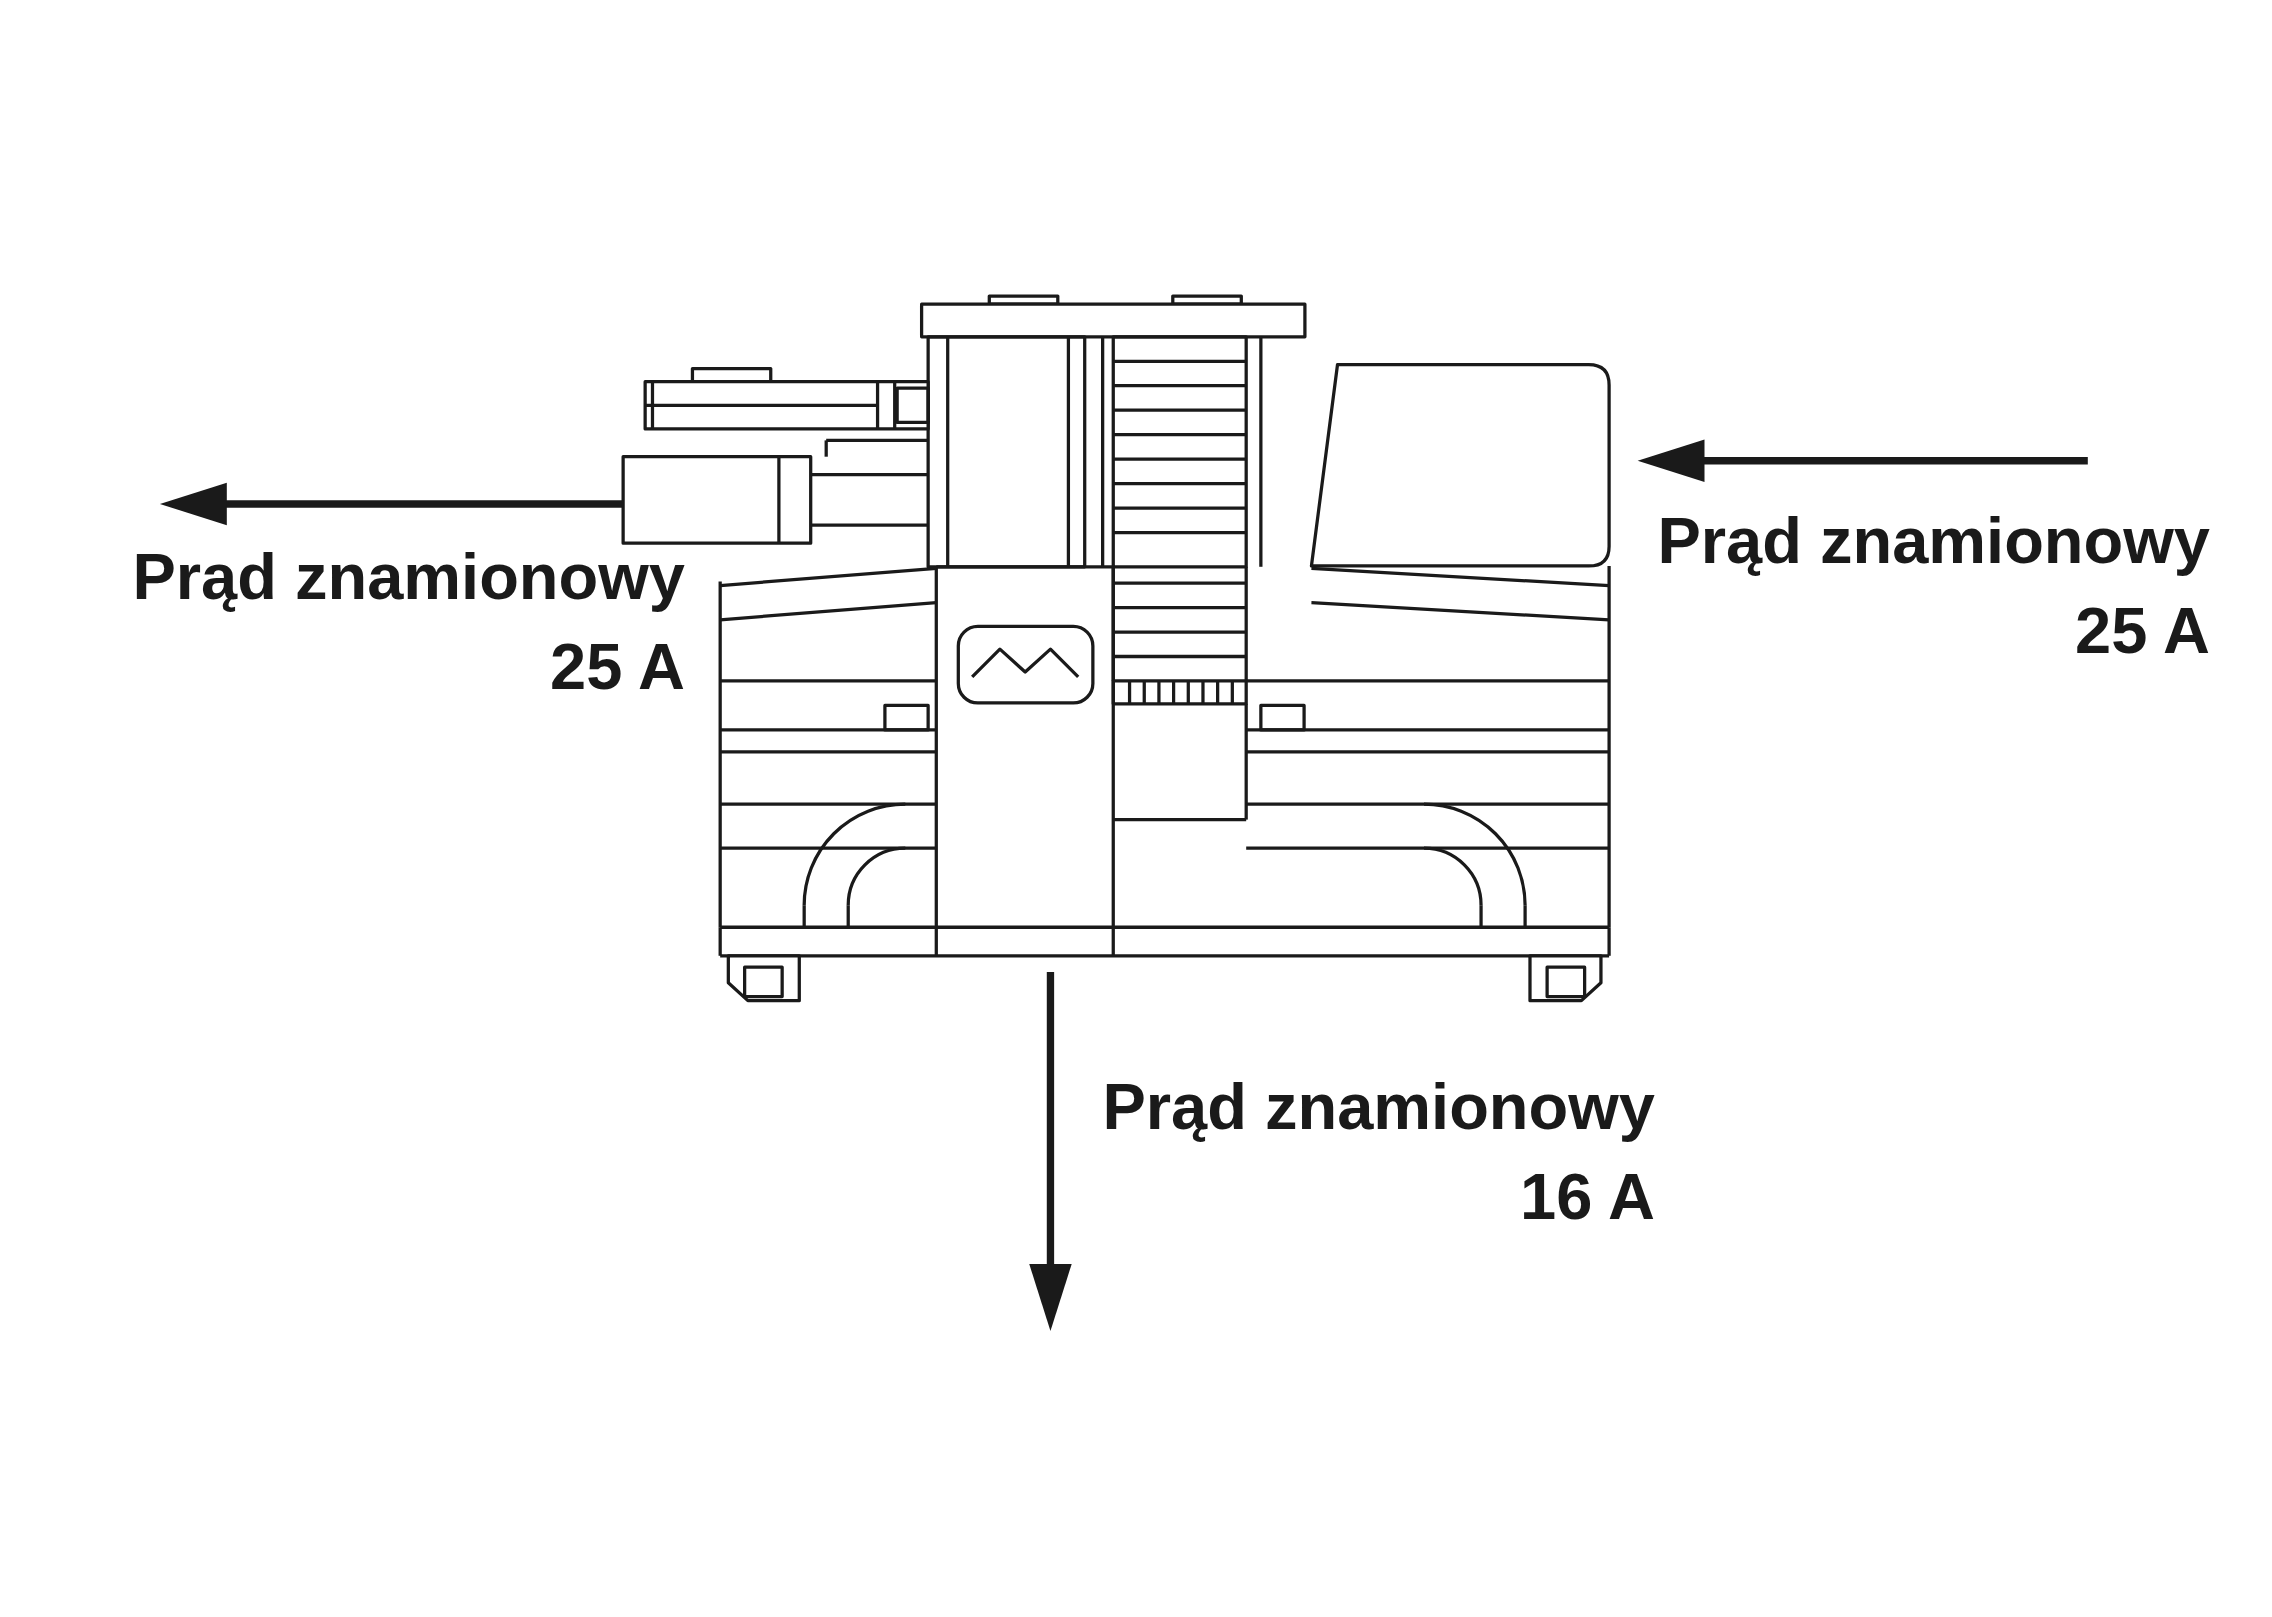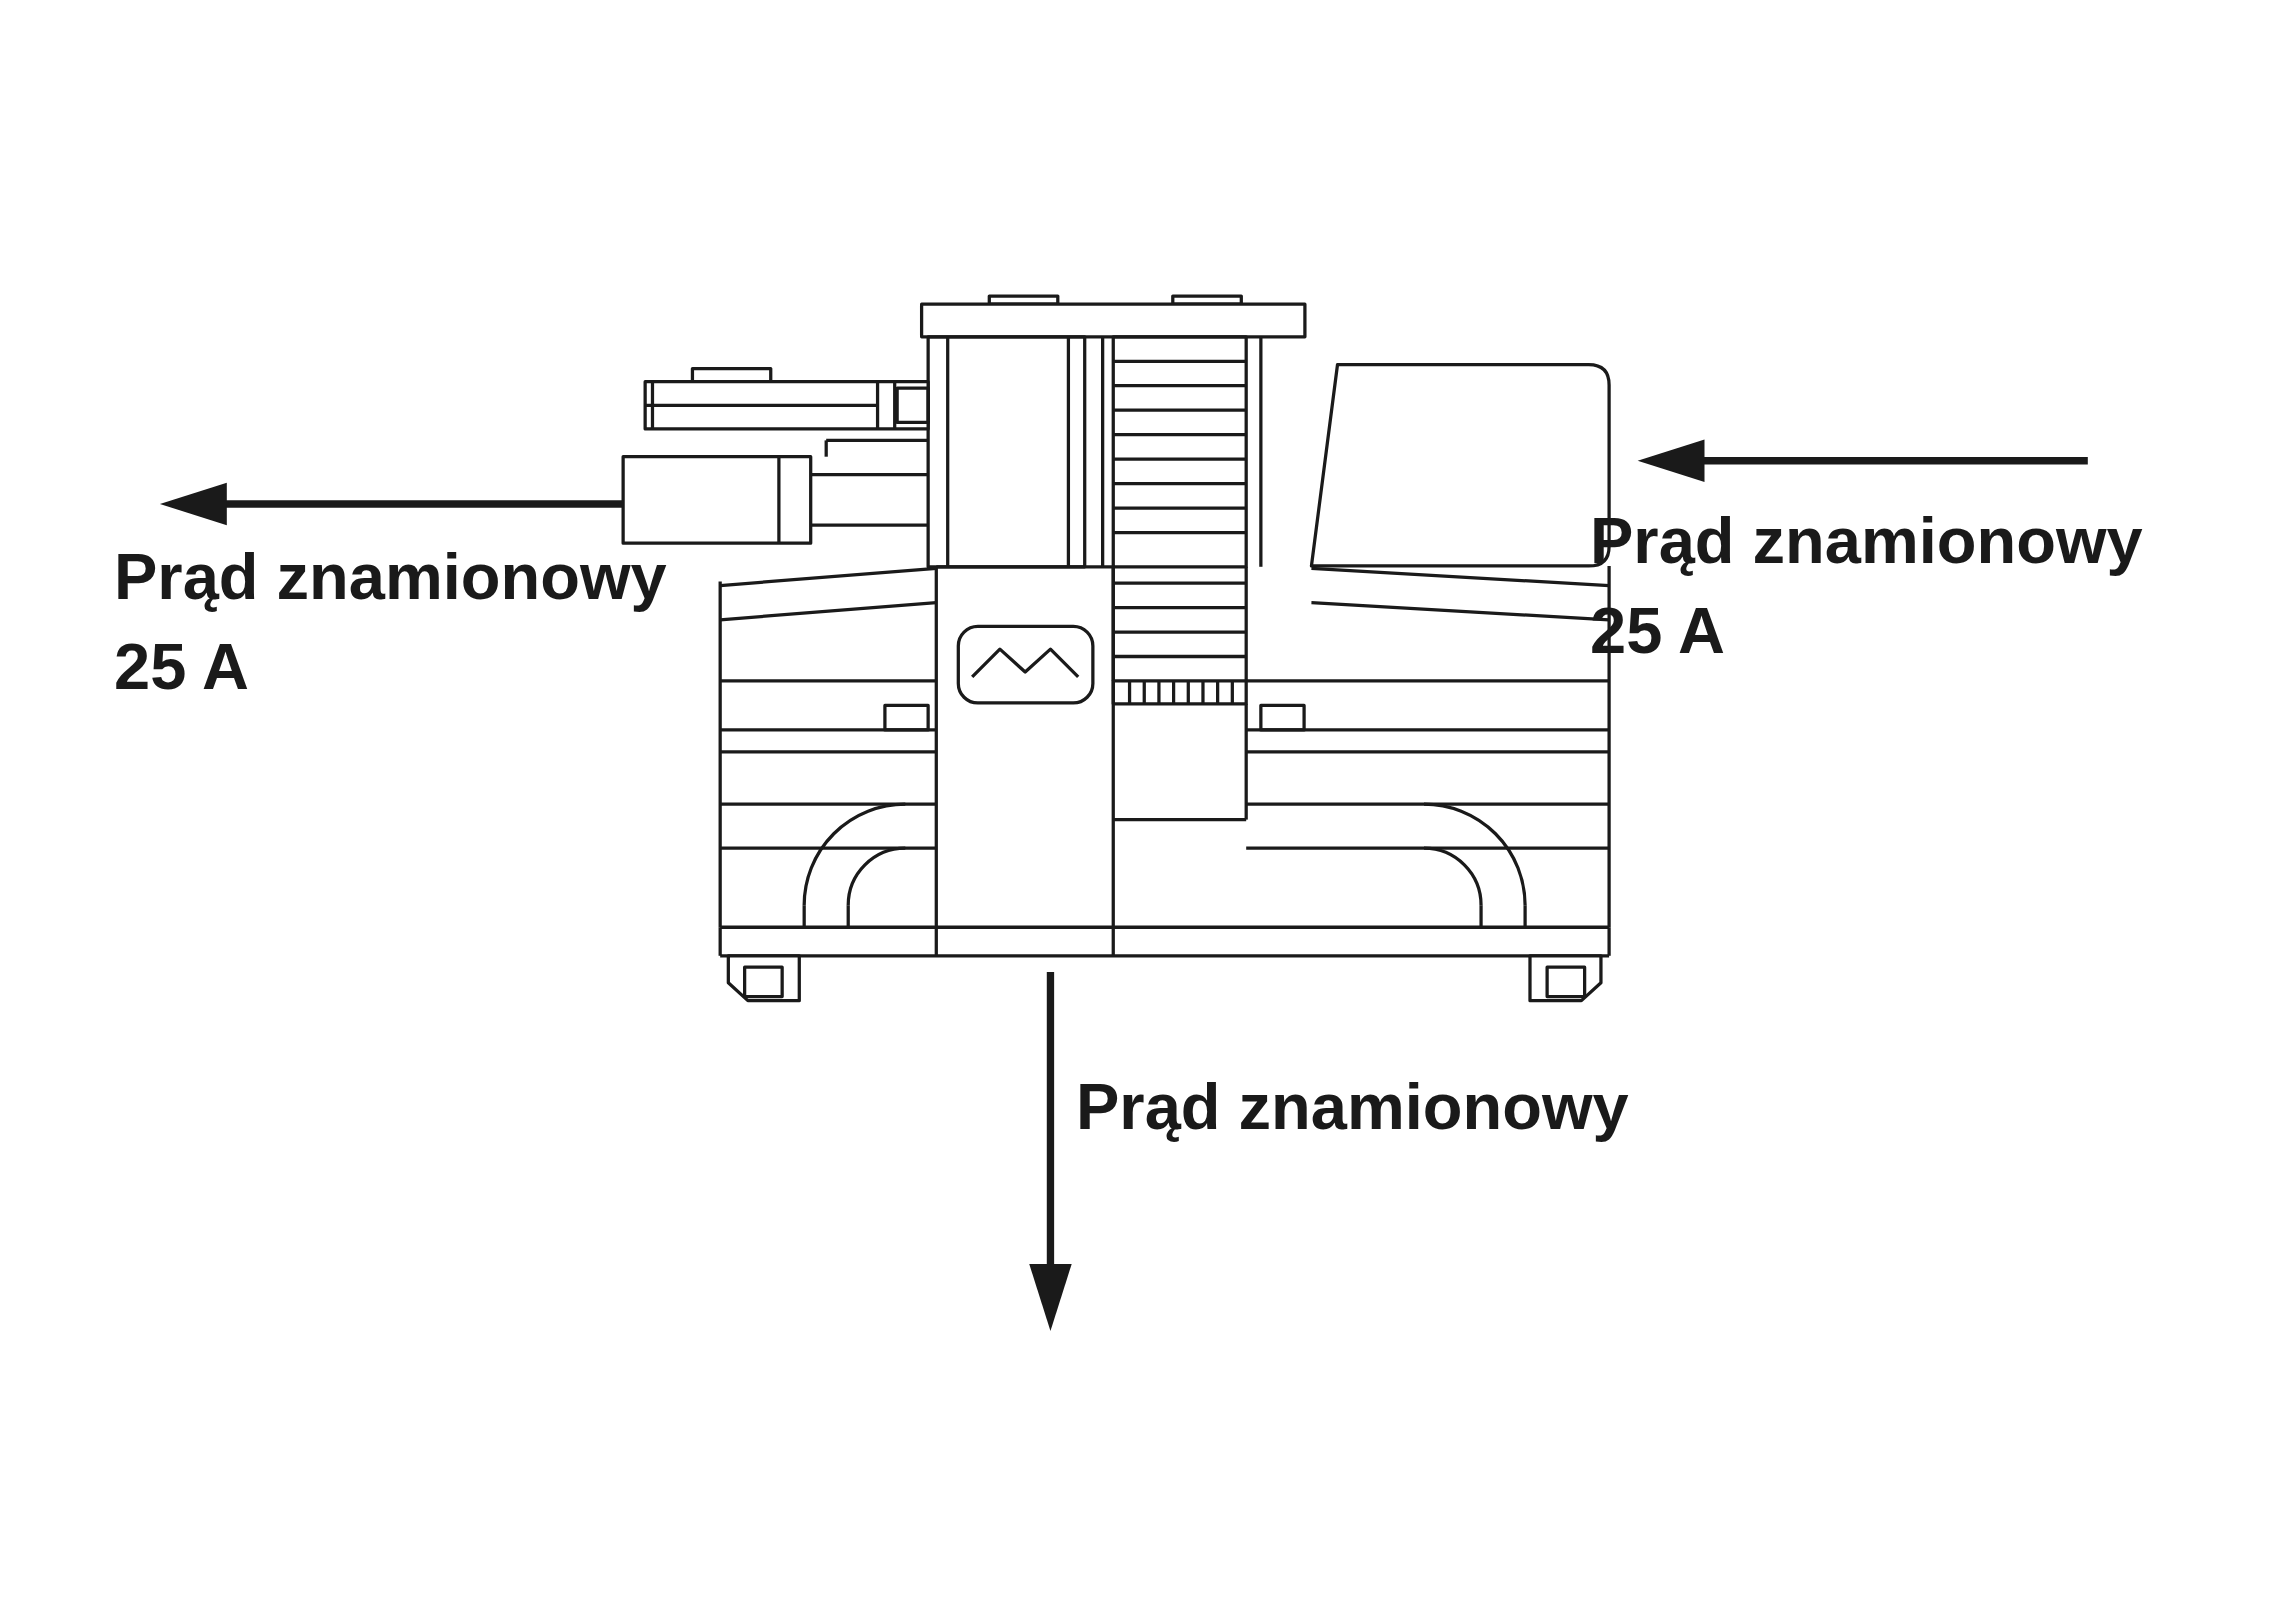--- a/index.html
+++ b/index.html
@@ -20,21 +20,21 @@
     stroke: currentColor;
     stroke-width: 4;
     stroke-linejoin: round;
     stroke-linecap: butt;
   }
   .figure .fill-white { fill: #ffffff; }
   .figure .arrow-line { stroke-width: 9; }
   .figure .arrow-head { fill: currentColor; stroke: none; }
   .label {
     position: absolute;
-    text-align: left;
+    text-align: right;
     font-weight: 700;
     font-size: 65px;
     line-height: 1.38;
     color: var(--line);
     white-space: nowrap;
   }
   .label-left   { left: 114px;  top: 532px;  width: 571px; }
   .label-right  { left: 1590px; top: 496px;  width: 620px; }
   .label-bottom { left: 1076px; top: 1062px; width: 579px; }
 </style>
@@ -186,16 +186,17 @@
     <div>25 A</div>
   </div>
 
   <div class="label label-right">
     <div>Prąd znamionowy</div>
     <div>25 A</div>
   </div>
 
   <div class="label label-bottom">
     <div>Prąd znamionowy</div>
+    <div>16 A</div>
   </div>
 
 </div>
 
 
 </body></html>

